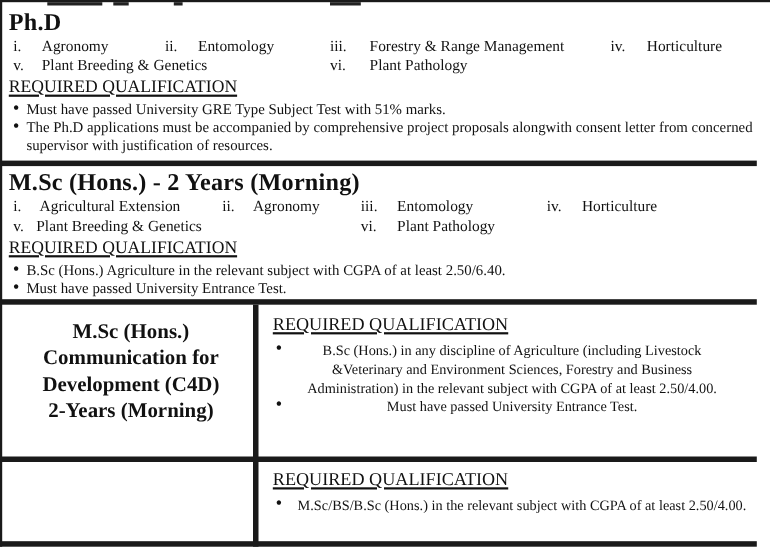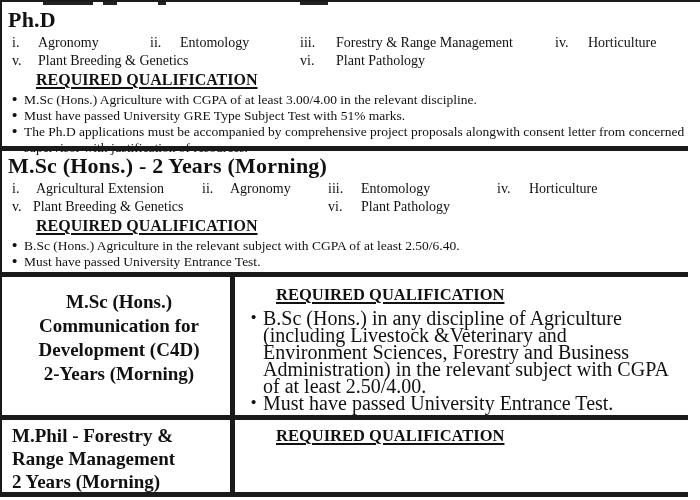--- a/index.html
+++ b/index.html
@@ -17,37 +17,36 @@
   .nub { position: absolute; top: 2px; height: 3px; background: #222222; }
   .left-border { position: absolute; left: 0; top: 0; width: 2px; height: 497px; background: #1a1a1a; }
   .v-rule { position: absolute; left: 230px; top: 277px; width: 5px; height: 220px; background: #1a1a1a; }
 
   .sec { position: absolute; left: 8px; width: 684px; }
   .sec-title { font-size: 22px; font-weight: bold; line-height: 27px; letter-spacing: 0.2px; }
   .disc-row { position: relative; height: 18px; font-size: 14px; }
   .disc-row span { position: absolute; top: 2px; white-space: nowrap; }
   .req {
     display: inline-block;
-    font-size: 16px; font-weight: bold; line-height: 18px;
+    font-size: 16px; font-weight: normal; line-height: 18px;
     text-decoration: underline; text-decoration-thickness: 1.5px; text-underline-offset: 2px;
     margin-top: 2px;
-    margin-left: 28px;
   }
   ul.bullets { list-style: none; margin: 3px 0 0 0; padding-left: 16px; font-size: 13.5px; line-height: 16px; }
   ul.bullets li { position: relative; }
   ul.bullets li::before { content: "\2022"; position: absolute; left: -12px; top: -1px; font-weight: bold; font-size: 15px; }
 
   .cell-title {
     position: absolute;
     font-weight: bold; font-size: 19px; line-height: 24px;
     white-space: pre-line;
   }
   .cell-right { position: absolute; left: 248px; }
   .cell-right .req { font-size: 16.5px; line-height: 20px; }
-  .cell-right ul.bullets { font-size: 20px; line-height: 17px; margin-top: 5px; padding-left: 15px; }
+  .cell-right ul.bullets { font-size: 13px; line-height: 17px; margin-top: 5px; padding-left: 15px; text-align: center; }
   .cell-right ul.bullets li::before { top: -1px; }
 </style>
 </head>
 <body>
 
 <div class="page">
 
   <div class="top-line"></div>
   <div class="nub" style="left:43px; width:50px;"></div>
   <div class="nub" style="left:103px; width:14px;"></div>
@@ -68,21 +67,20 @@
       <span style="left:580px;">Horticulture</span>
     </div>
     <div class="disc-row">
       <span style="left:4px;">v.</span>
       <span style="left:30px;">Plant Breeding &amp; Genetics</span>
       <span style="left:292px;">vi.</span>
       <span style="left:328px;">Plant Pathology</span>
     </div>
     <div class="req">REQUIRED QUALIFICATION</div>
     <ul class="bullets">
-      <li>M.Sc (Hons.) Agriculture with CGPA of at least 3.00/4.00 in the relevant discipline.</li>
       <li>Must have passed University GRE Type Subject Test with 51% marks.</li>
       <li>The Ph.D applications must be accompanied by comprehensive project proposals alongwith consent letter from concerned supervisor with justification of resources.</li>
     </ul>
   </div>
 
   <div class="rule-h" style="top:146px;"></div>
 
   <div class="sec" style="top:152px;">
     <div class="sec-title">M.Sc (Hons.) - 2 Years (Morning)</div>
     <div class="disc-row">
@@ -118,22 +116,22 @@
   <div class="cell-right" style="top:283px; width:424px;">
     <div class="req">REQUIRED QUALIFICATION</div>
     <ul class="bullets" style="width:420px;">
       <li>B.Sc (Hons.) in any discipline of Agriculture (including Livestock &amp;Veterinary and Environment Sciences, Forestry and Business Administration) in the relevant subject with CGPA of at least 2.50/4.00.</li>
       <li>Must have passed University Entrance Test.</li>
     </ul>
   </div>
 
   <div class="rule-h" style="top:415px;"></div>
 
-  <div class="cell-title" style="left:12px; top:424px; width:214px; line-height:23px;">M.Phil - Forestry &amp;
-Range Management
-2 Years (Morning)</div>
   <div class="cell-right" style="top:424px; width:440px;">
     <div class="req">REQUIRED QUALIFICATION</div>
+    <ul class="bullets" style="width:438px;">
+      <li>M.Sc/BS/B.Sc (Hons.) in the relevant subject with CGPA of at least 2.50/4.00.</li>
+    </ul>
   </div>
 
   <div class="rule-h" style="top:492px;"></div>
 
 </div>
 
 </body></html>

